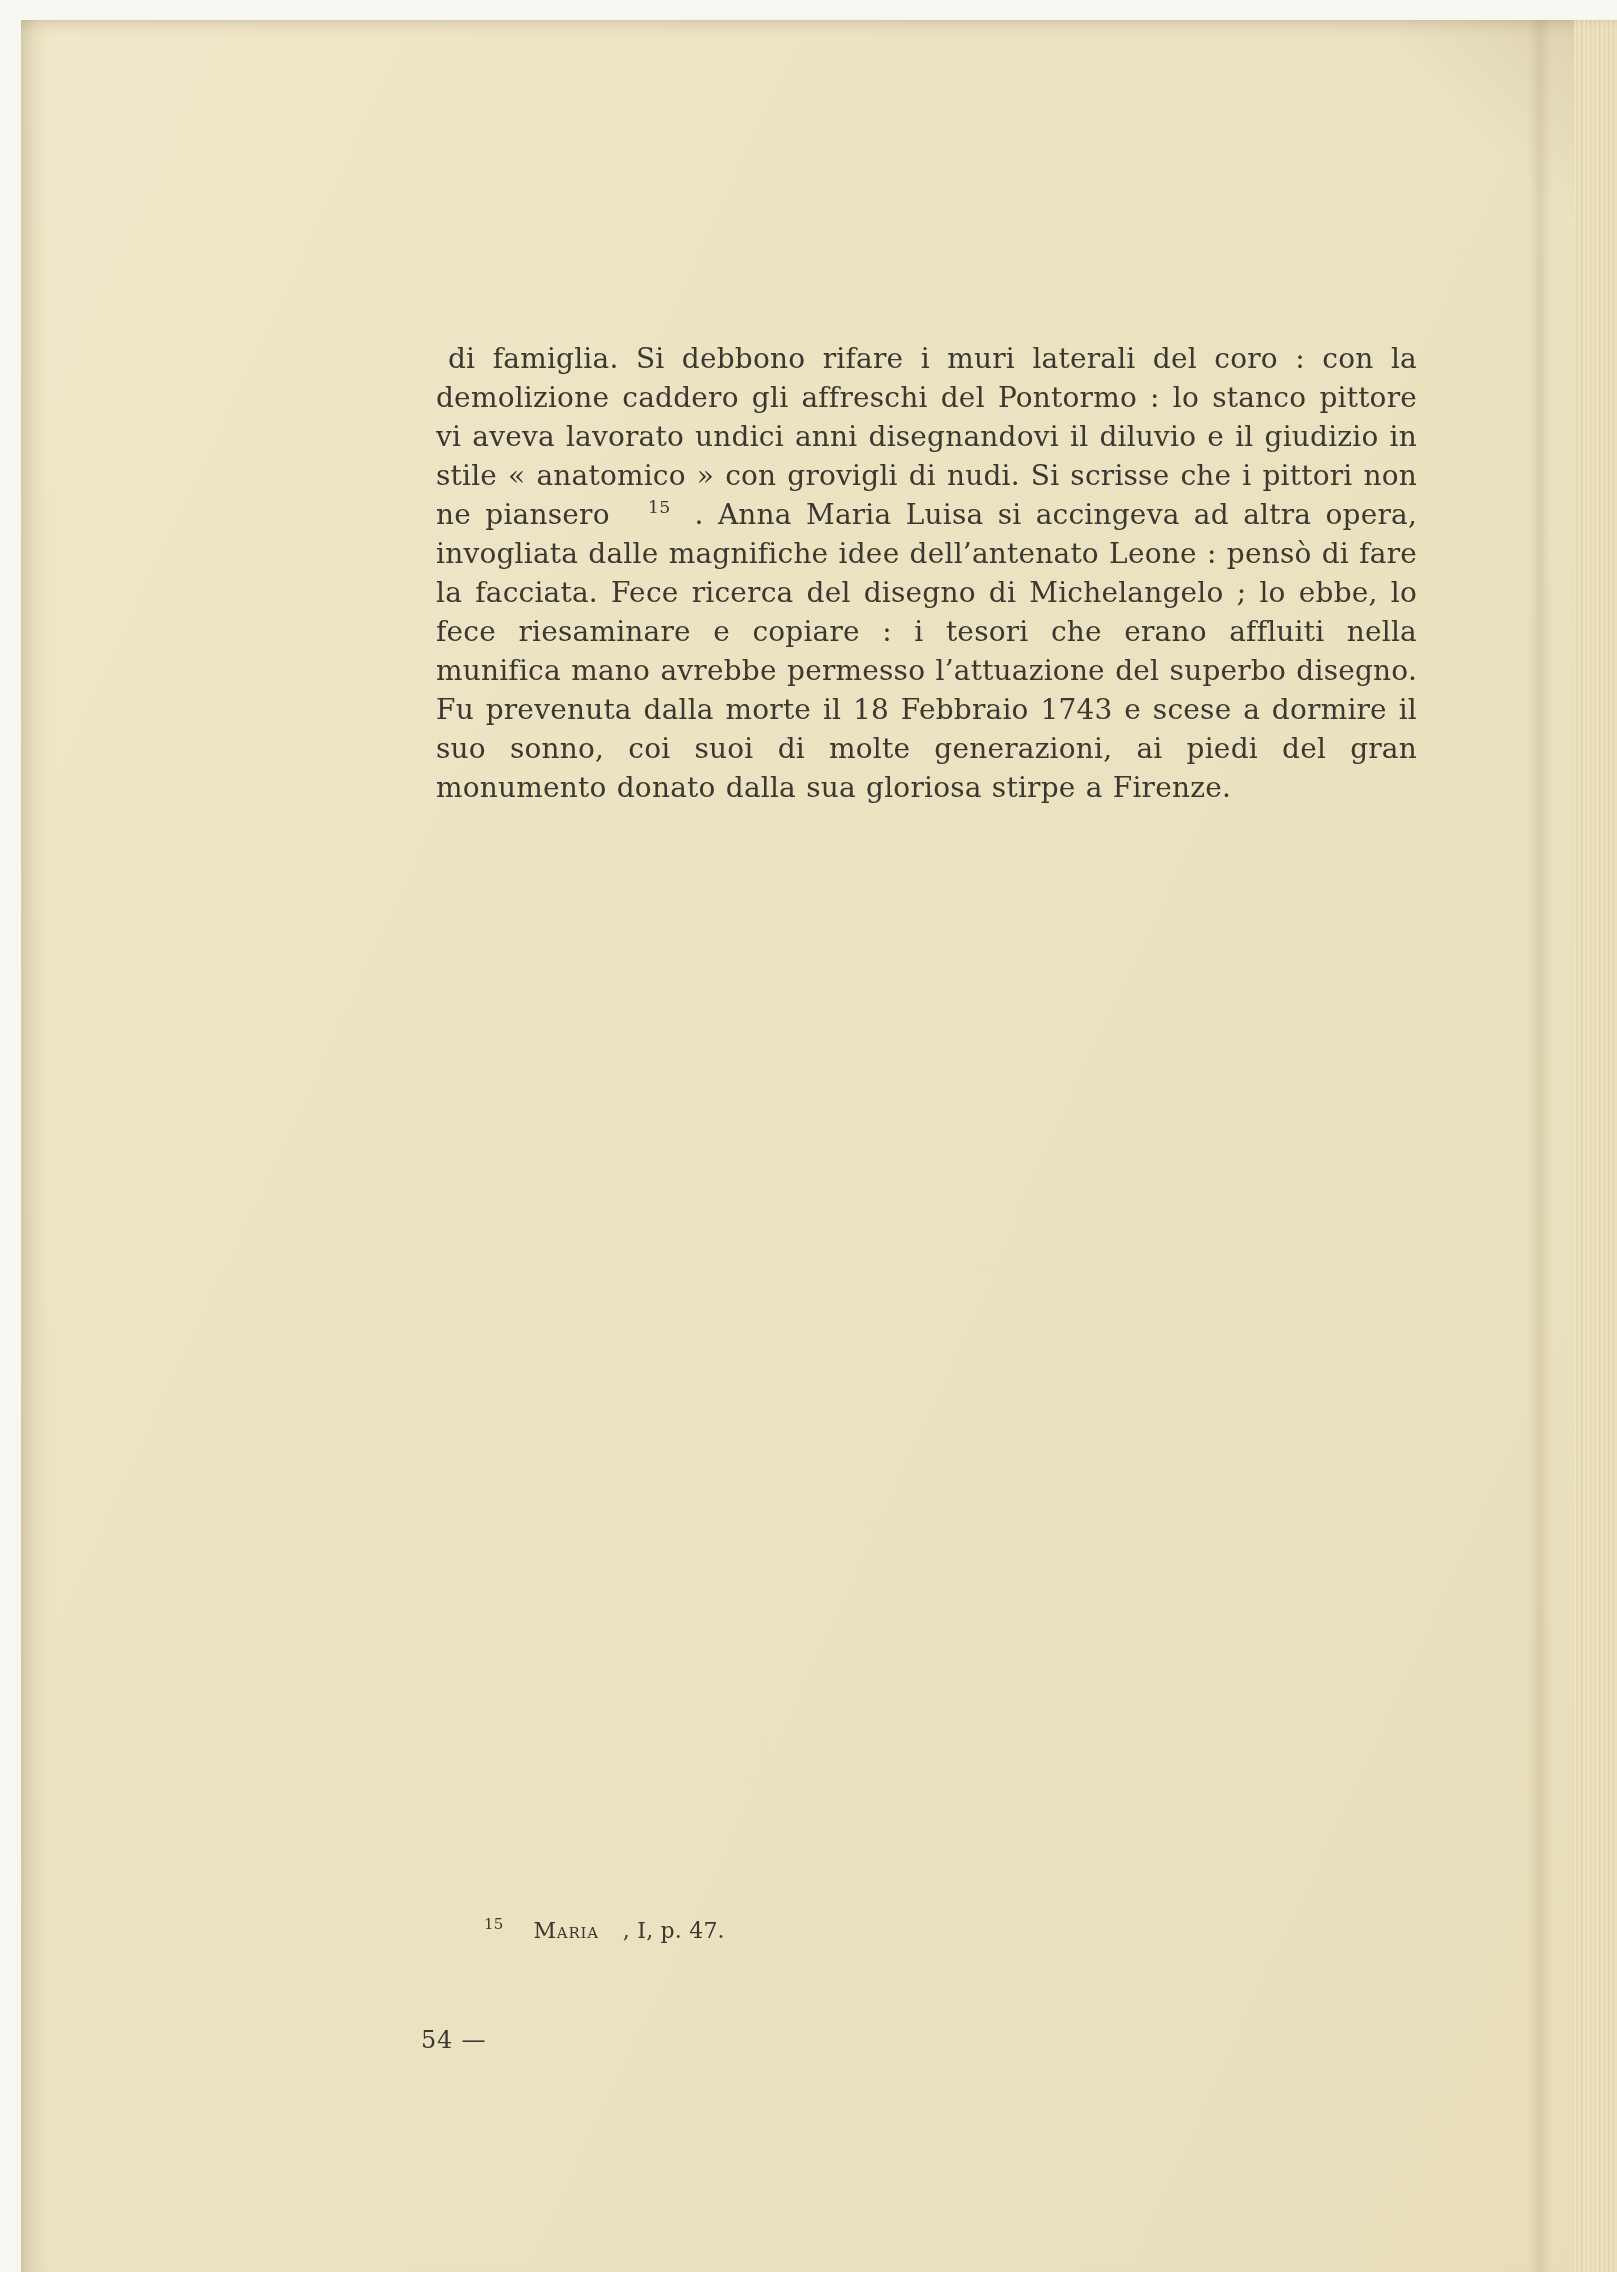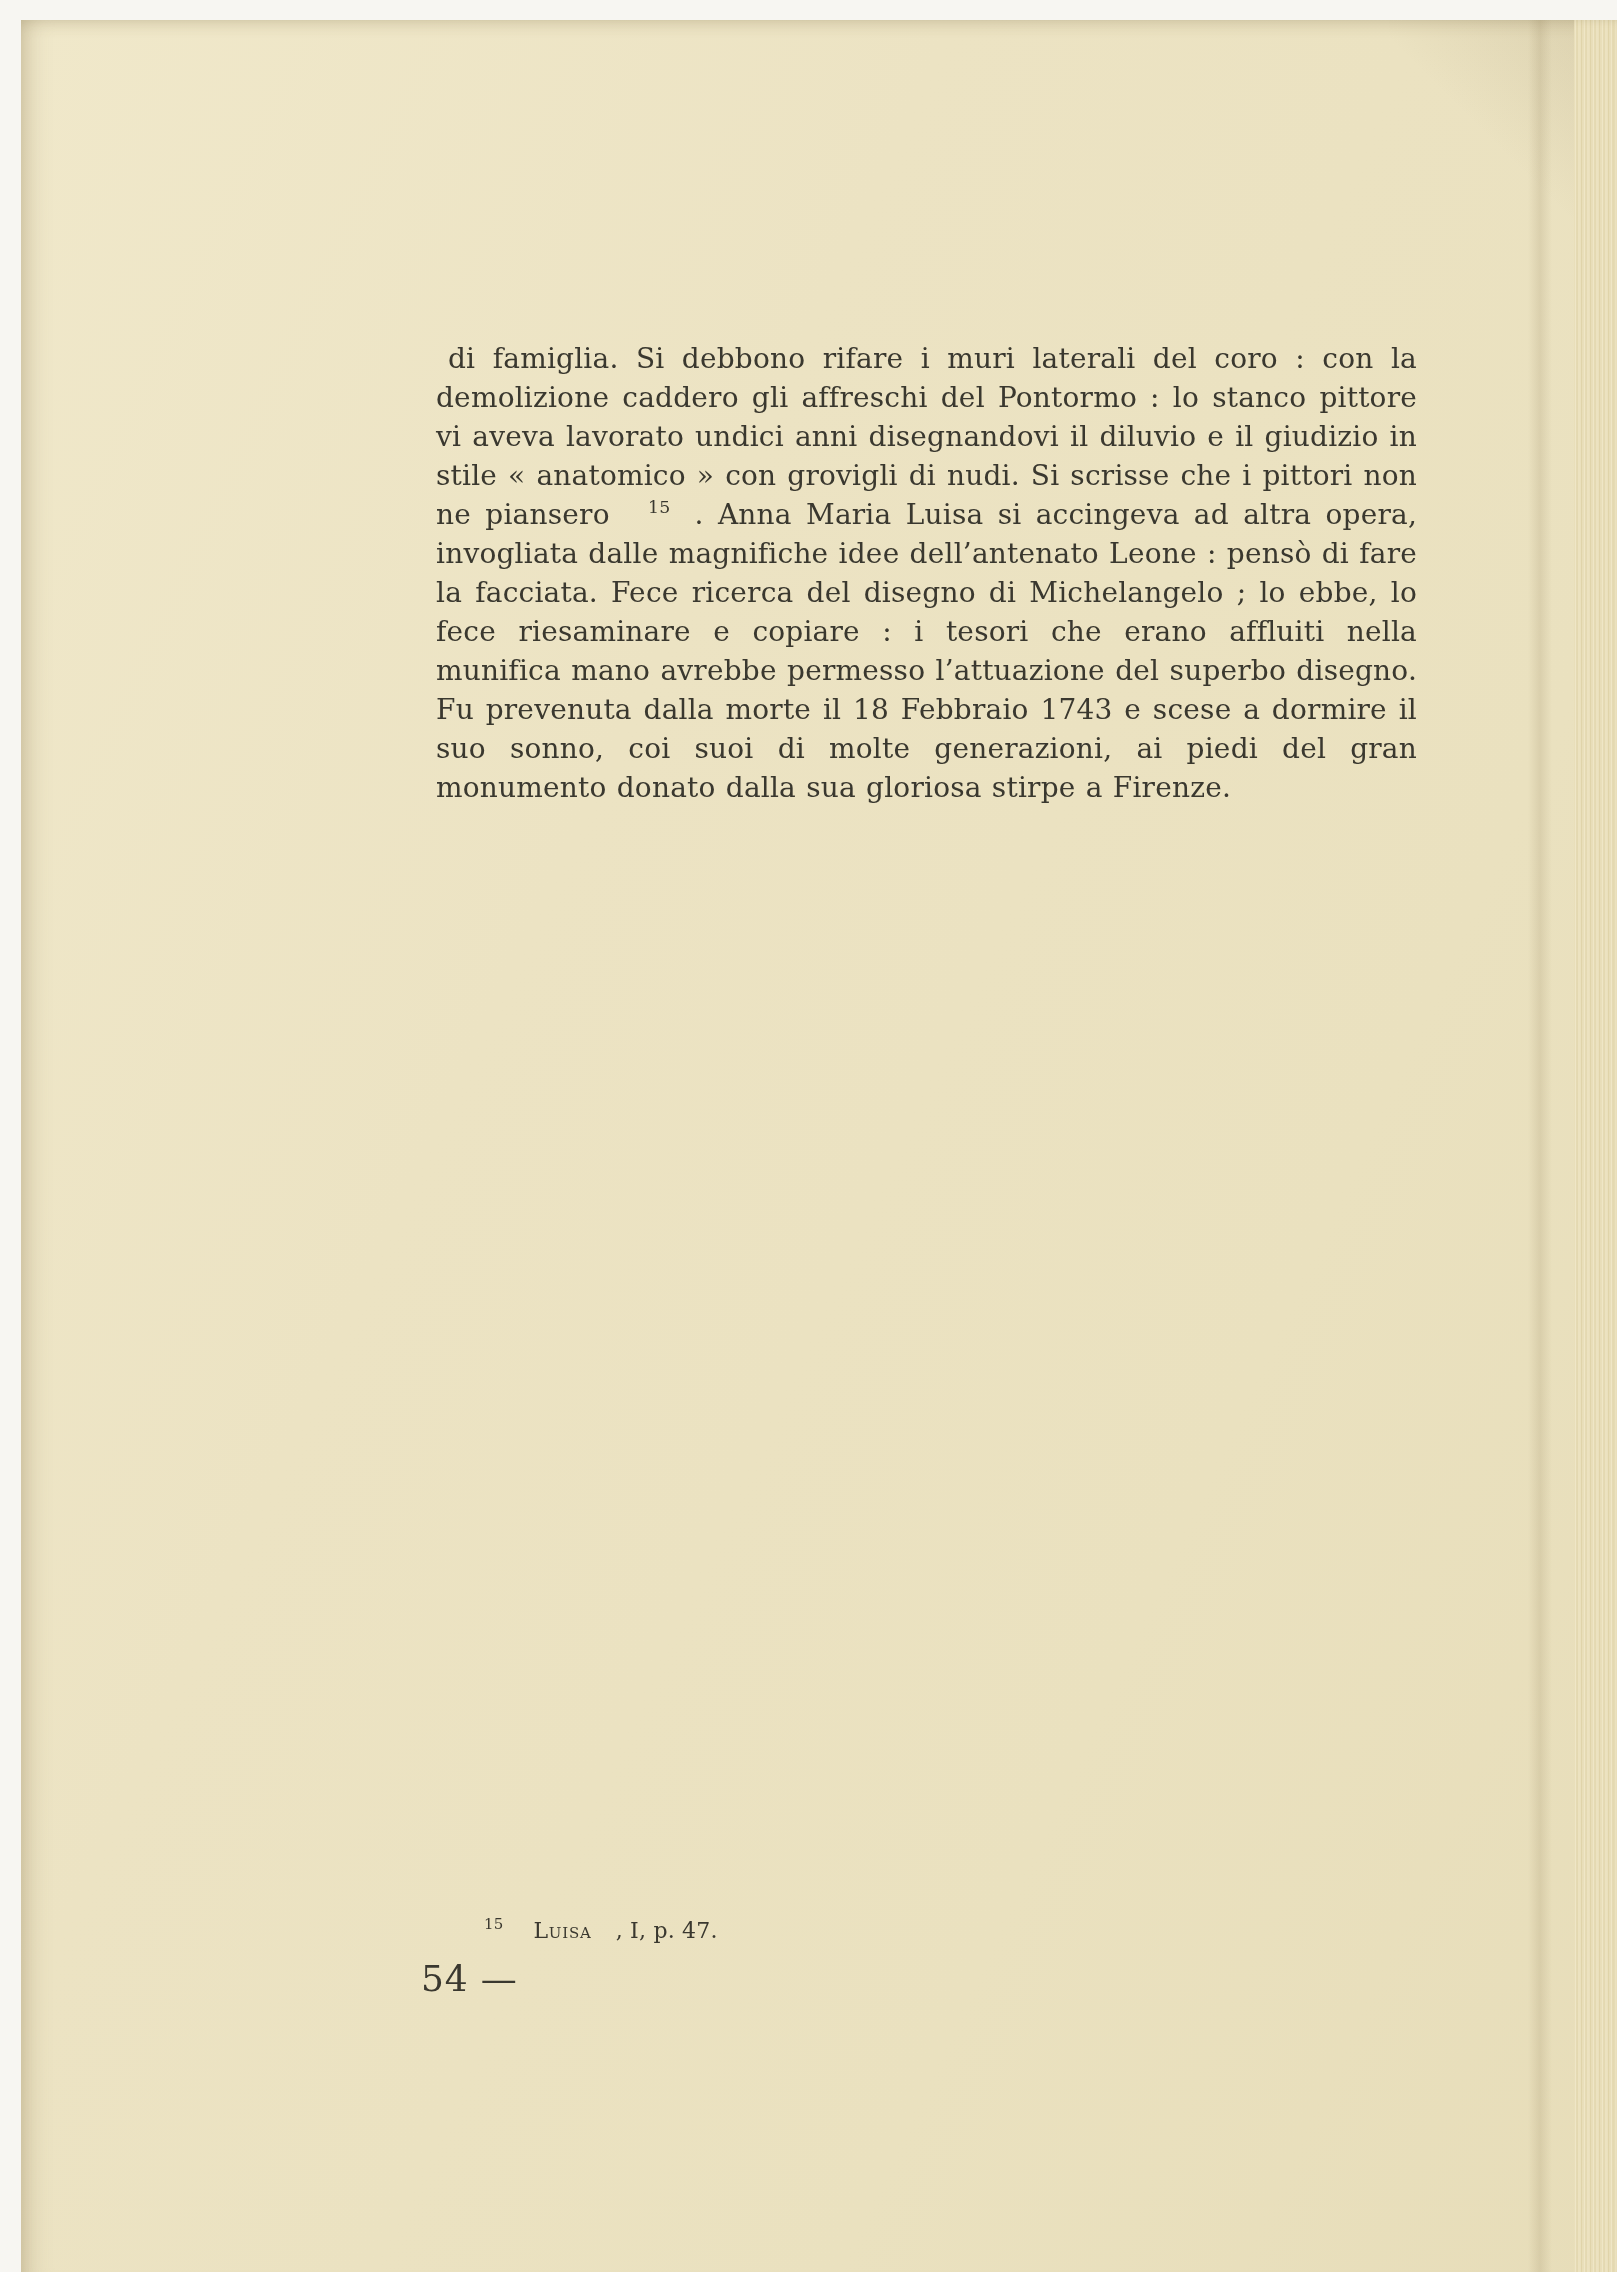--- a/index.html
+++ b/index.html
@@ -81,35 +81,35 @@
     vertical-align: super;
     margin-right: 6px;
   }
   .footnote .author {
     font-variant: small-caps;
     letter-spacing: 0.8px;
   }
 
   .page-number {
     position: absolute;
-    left: 388px; top: 1926px;
-    font-size: 36px;
+    left: 388px; top: 1994px;
+    font-size: 24px;
     color: #3a382f;
     letter-spacing: 0.8px;
   }
 </style>
 </head>
 <body>
 
 <div class="paper">
   <div class="corner-fold"></div>
   <div class="crease"></div>
   <div class="fore-edge"></div>
 
   <div class="text-block">
     <p class="body-paragraph"><span>di famiglia. Si debbono rifare i muri laterali del coro : con la demolizione caddero gli affreschi del Pontormo : lo stanco pittore vi aveva lavorato undici anni disegnandovi il diluvio e il giudizio in stile « anatomico » con grovigli di nudi. Si scrisse che i pittori non ne piansero </span><sup>15</sup><span>. Anna Maria Luisa si accingeva ad altra opera, invogliata dalle magnifiche idee dell’antenato Leone : pensò di fare la facciata. Fece ricerca del disegno di Michelangelo ; lo ebbe, lo fece riesaminare e copiare : i tesori che erano affluiti nella munifica mano avrebbe permesso l’attuazione del superbo disegno. Fu prevenuta dalla morte il 18 Febbraio 1743 e scese a dormire il suo sonno, coi suoi di molte generazioni, ai piedi del gran monumento donato dalla sua gloriosa stirpe a Firenze.</span></p>
   </div>
 
-  <div class="footnote"><sup>15</sup><span class="author">Luisa</span><span>, I, p. 47.</span></div>
+  <div class="footnote"><sup>15</sup><span class="author">Maria</span><span>, I, p. 47.</span></div>
 
   <div class="page-number">54 —</div>
 </div>
 
 
 </body></html>

